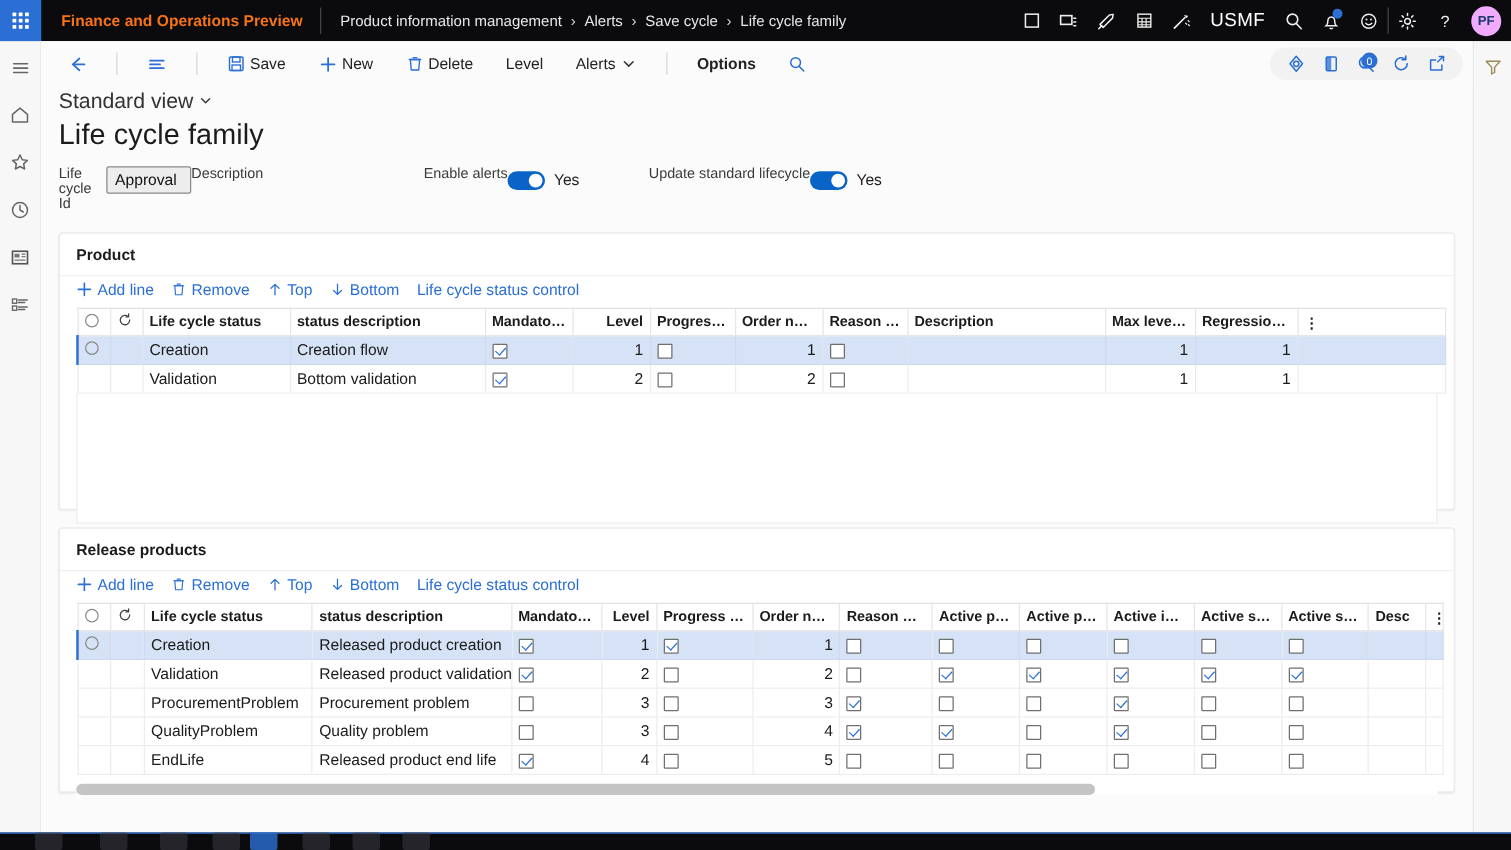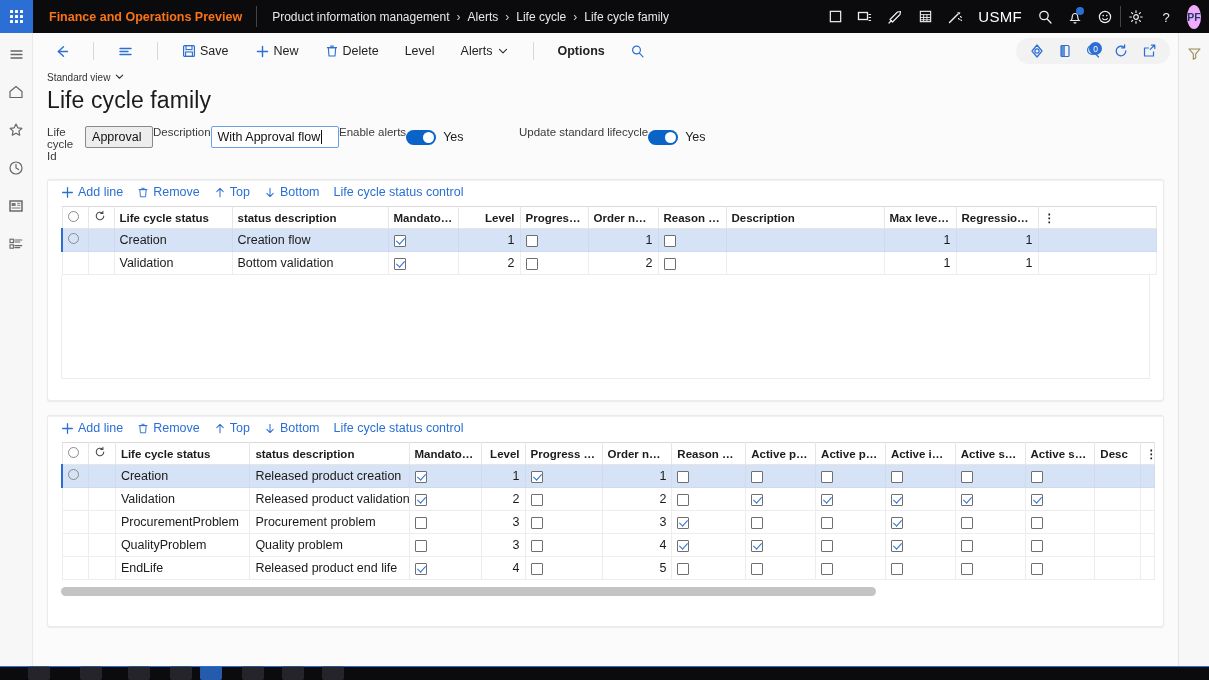--- a/index.html
+++ b/index.html
@@ -36,21 +36,21 @@
   #topright .ti{
     width:30px; height:33px; display:flex; align-items:center; justify-content:center;
     color:#f0f0f4; position:relative;
   }
   #topright .usmf{ color:#fff; font-size:15px; padding:0 8px; letter-spacing:.3px;}
   .badge-dot{
     position:absolute; right:6px; top:7px; width:8px; height:8px;
     border-radius:50%; background:#2b6fd4;
   }
   .avatar{
-    width:14px; height:24px; border-radius:50%; background:#f0abfc; color:#1b3a66;
+    width:24px; height:24px; border-radius:50%; background:#f0abfc; color:#1b3a66;
     font-size:10.5px; display:flex; align-items:center; justify-content:center;
     margin-left:6px; margin-right:4px; font-weight:bold;
   }
 
   
   #rail{
     position:absolute; left:0; top:33px; width:33px; height:633px;
     background:#f7f7f7; border-right:1px solid #eaeaea;
     display:flex; flex-direction:column; align-items:center; padding-top:10px; gap:16px;
   }
@@ -92,21 +92,21 @@
     color:#2b6fd4; position:relative;
   }
   .cntbadge{
     position:absolute; left:9px; top:2px; background:#2b6fd4; color:#fff;
     width:13px; height:13px; border-radius:50%; font-size:8.5px;
     display:flex; align-items:center; justify-content:center;
   }
 
   
   #hdr{ padding:2px 14px 0 14px; }
-  .stdview{ font-size:10px; color:#333; display:flex; align-items:center; gap:4px; }
+  .stdview{ font-size:17px; color:#333; display:flex; align-items:center; gap:4px; }
   .pagetitle{ font-size:23px; color:#1b1b1b; font-weight:400; margin:3px 0 12px 0; letter-spacing:.1px;}
 
   
   #fields{ display:flex; align-items:flex-start; padding:0 14px; }
   .fld{ display:flex; }
   .flab{ font-size:11.5px; color:#3a3a3a; margin-bottom:3px; }
   .finput{
     height:22px; border:1px solid #8a8a8a; border-radius:2px; background:#ededed;
     font-size:12.5px; color:#111; padding:0 6px; display:flex; align-items:center;
   }
@@ -125,21 +125,21 @@
   
   .card{
     margin:14px 14px 0 14px; background:#fff; border:1px solid #eceaea;
     border-radius:3px; box-shadow:0 .5px 1.5px rgba(0,0,0,.07);
   }
   .card-title{ font-size:12.5px; font-weight:bold; color:#1b1b1b; padding:10px 13px 9px 13px; }
   .grid-toolbar{
     display:flex; align-items:center; gap:14px; padding:4px 13px 7px 13px;
     border-top:1px solid #f0f0f0;
   }
-  .gt{ display:flex; align-items:flex-end; gap:4px; font-size:12.5px; color:#2b6fd4; white-space:nowrap; }
+  .gt{ display:flex; align-items:flex-start; gap:4px; font-size:12.5px; color:#2b6fd4; white-space:nowrap; }
   .gt .gi{ font-size:13px; display:flex; align-items:center; }
 
   
   .tblwrap{ padding:0 13px 0 13px; overflow:hidden; }
   table.grid{ border-collapse:collapse; table-layout:fixed; width:1094px; }
   table.grid th{
     font-size:11.5px; font-weight:bold; color:#1b1b1b; text-align:left;
     height:22px; padding:0 5px; border:1px solid #e6e6e6; border-top:1px solid #d9d9d9;
     background:#fff; overflow:hidden; white-space:nowrap; text-overflow:ellipsis;
     vertical-align:middle;
@@ -199,21 +199,21 @@
         <i></i>
       </div>
   </div>
   <div class="app-title">Finance and Operations Preview</div>
   <div class="vsep"></div>
   <div class="crumbs">
     <span class="c">Product information management</span>
     <span class="sep">›</span>
     <span class="c">Alerts</span>
     <span class="sep">›</span>
-    <span class="c">Life cycle</span>
+    <span class="c">Save cycle</span>
     <span class="sep">›</span>
     <span class="c">Life cycle family</span>
   </div>
 
   <div id="topright">
     <div class="ti">
       <svg width="15" height="15" viewBox="0 0 16 16">
           <rect x="2.5" y="2.5" width="11" height="11" fill="none" stroke="#eee" stroke-width="1.3"></rect>
         </svg>
     </div>
@@ -451,24 +451,20 @@
   <div id="fields">
     <div class="fld" style="width:106px;">
       <div class="flab">Life cycle Id</div>
       <div class="finput" style="width:100px;">
         <span>Approval</span>
       </div>
     </div>
 
     <div class="fld" style="width:186px;">
       <div class="flab">Description</div>
-      <div class="finput active" style="width:178px;">
-        <span>With Approval flow</span>
-        <span class="caret"></span>
-      </div>
     </div>
 
     <div class="fld" style="width:180px;">
       <div class="flab">Enable alerts</div>
       <div class="tgwrap">
         <span class="toggle">
             <i></i>
           </span>
         <span class="tgtext">Yes</span>
       </div>
@@ -479,20 +475,21 @@
       <div class="tgwrap">
         <span class="toggle">
             <i></i>
           </span>
         <span class="tgtext">Yes</span>
       </div>
     </div>
   </div>
 
   <div class="card" style="height:222px;">
+    <div class="card-title">Product</div>
     <div class="grid-toolbar">
       <div class="gt">
         <span class="gi">
           <svg width="13" height="13" viewBox="0 0 14 14">
               <path d="M7 1.8v10.4M1.8 7h10.4" stroke="#2b6fd4" stroke-width="1.4" stroke-linecap="round"></path>
             </svg>
         </span>
         <span>Add line</span>
       </div>
       <div class="gt">
@@ -597,20 +594,21 @@
             <td class="num">1</td>
             <td></td>
           </tr>
         </tbody>
       </table>
       <div class="emptyfill"></div>
     </div>
   </div>
 
   <div class="card" style="height:212px; margin-top:14px;">
+    <div class="card-title">Release products</div>
     <div class="grid-toolbar">
       <div class="gt">
         <span class="gi">
           <svg width="13" height="13" viewBox="0 0 14 14">
               <path d="M7 1.8v10.4M1.8 7h10.4" stroke="#2b6fd4" stroke-width="1.4" stroke-linecap="round"></path>
             </svg>
         </span>
         <span>Add line</span>
       </div>
       <div class="gt">

